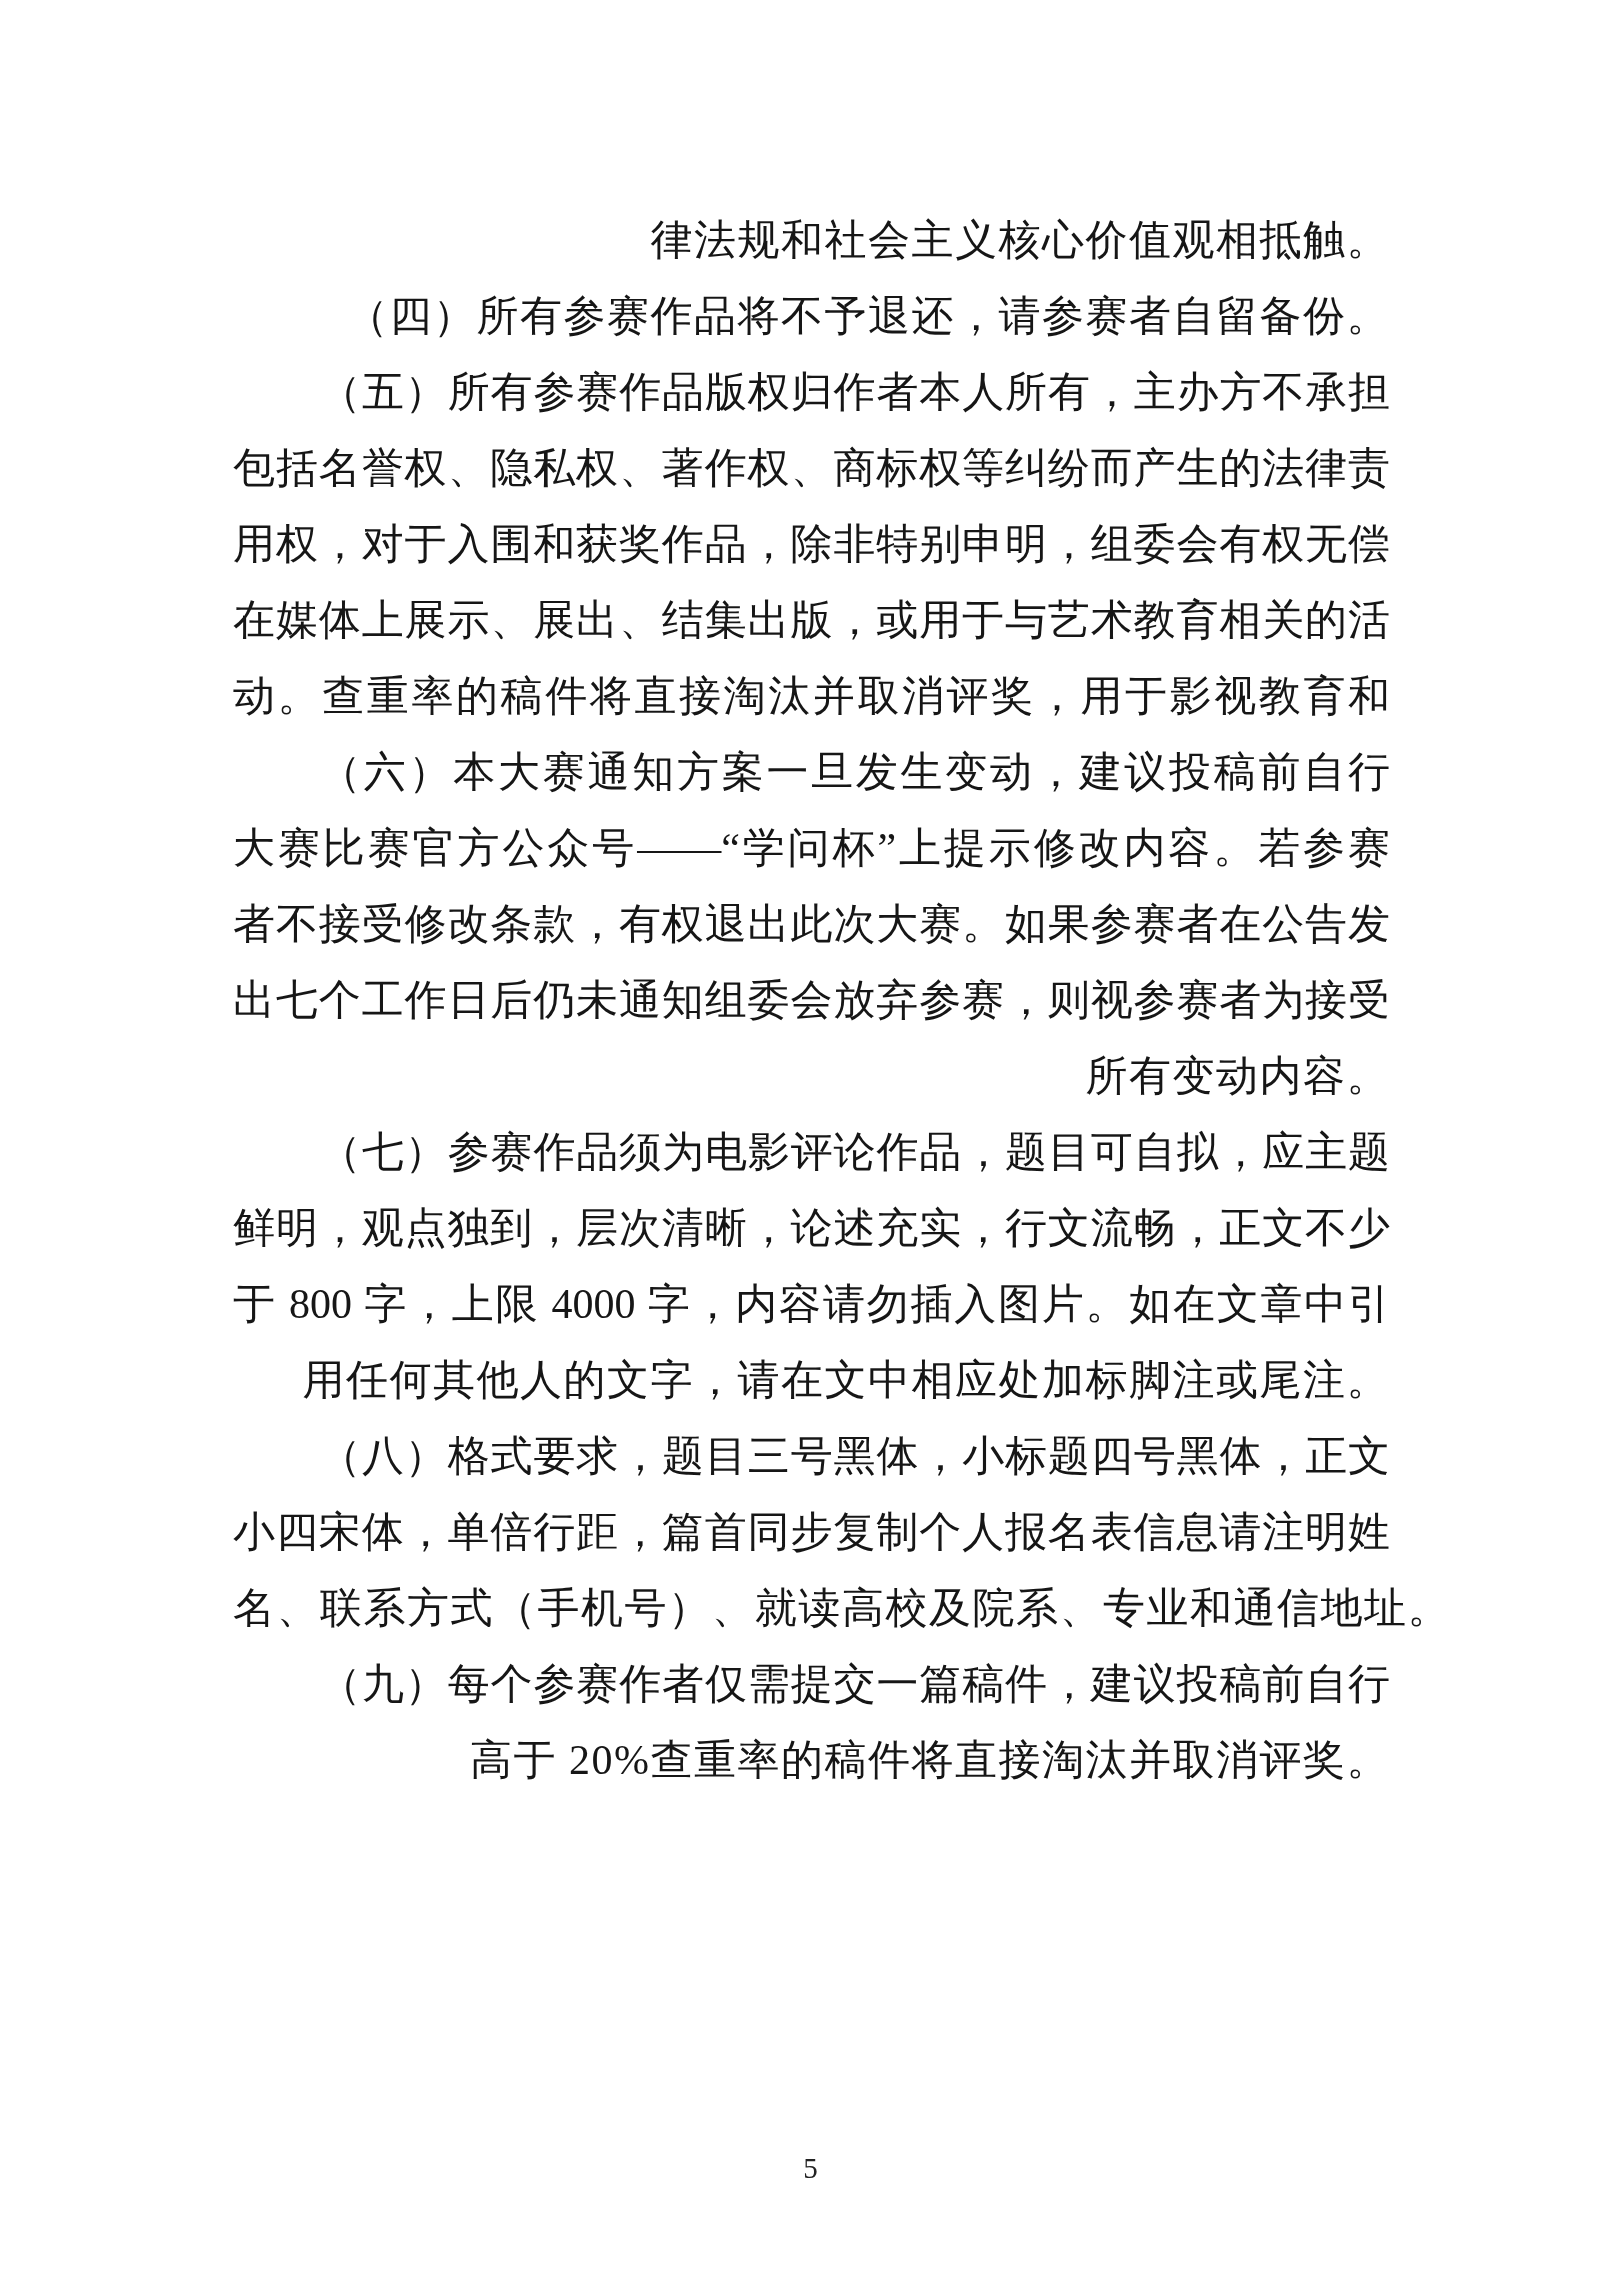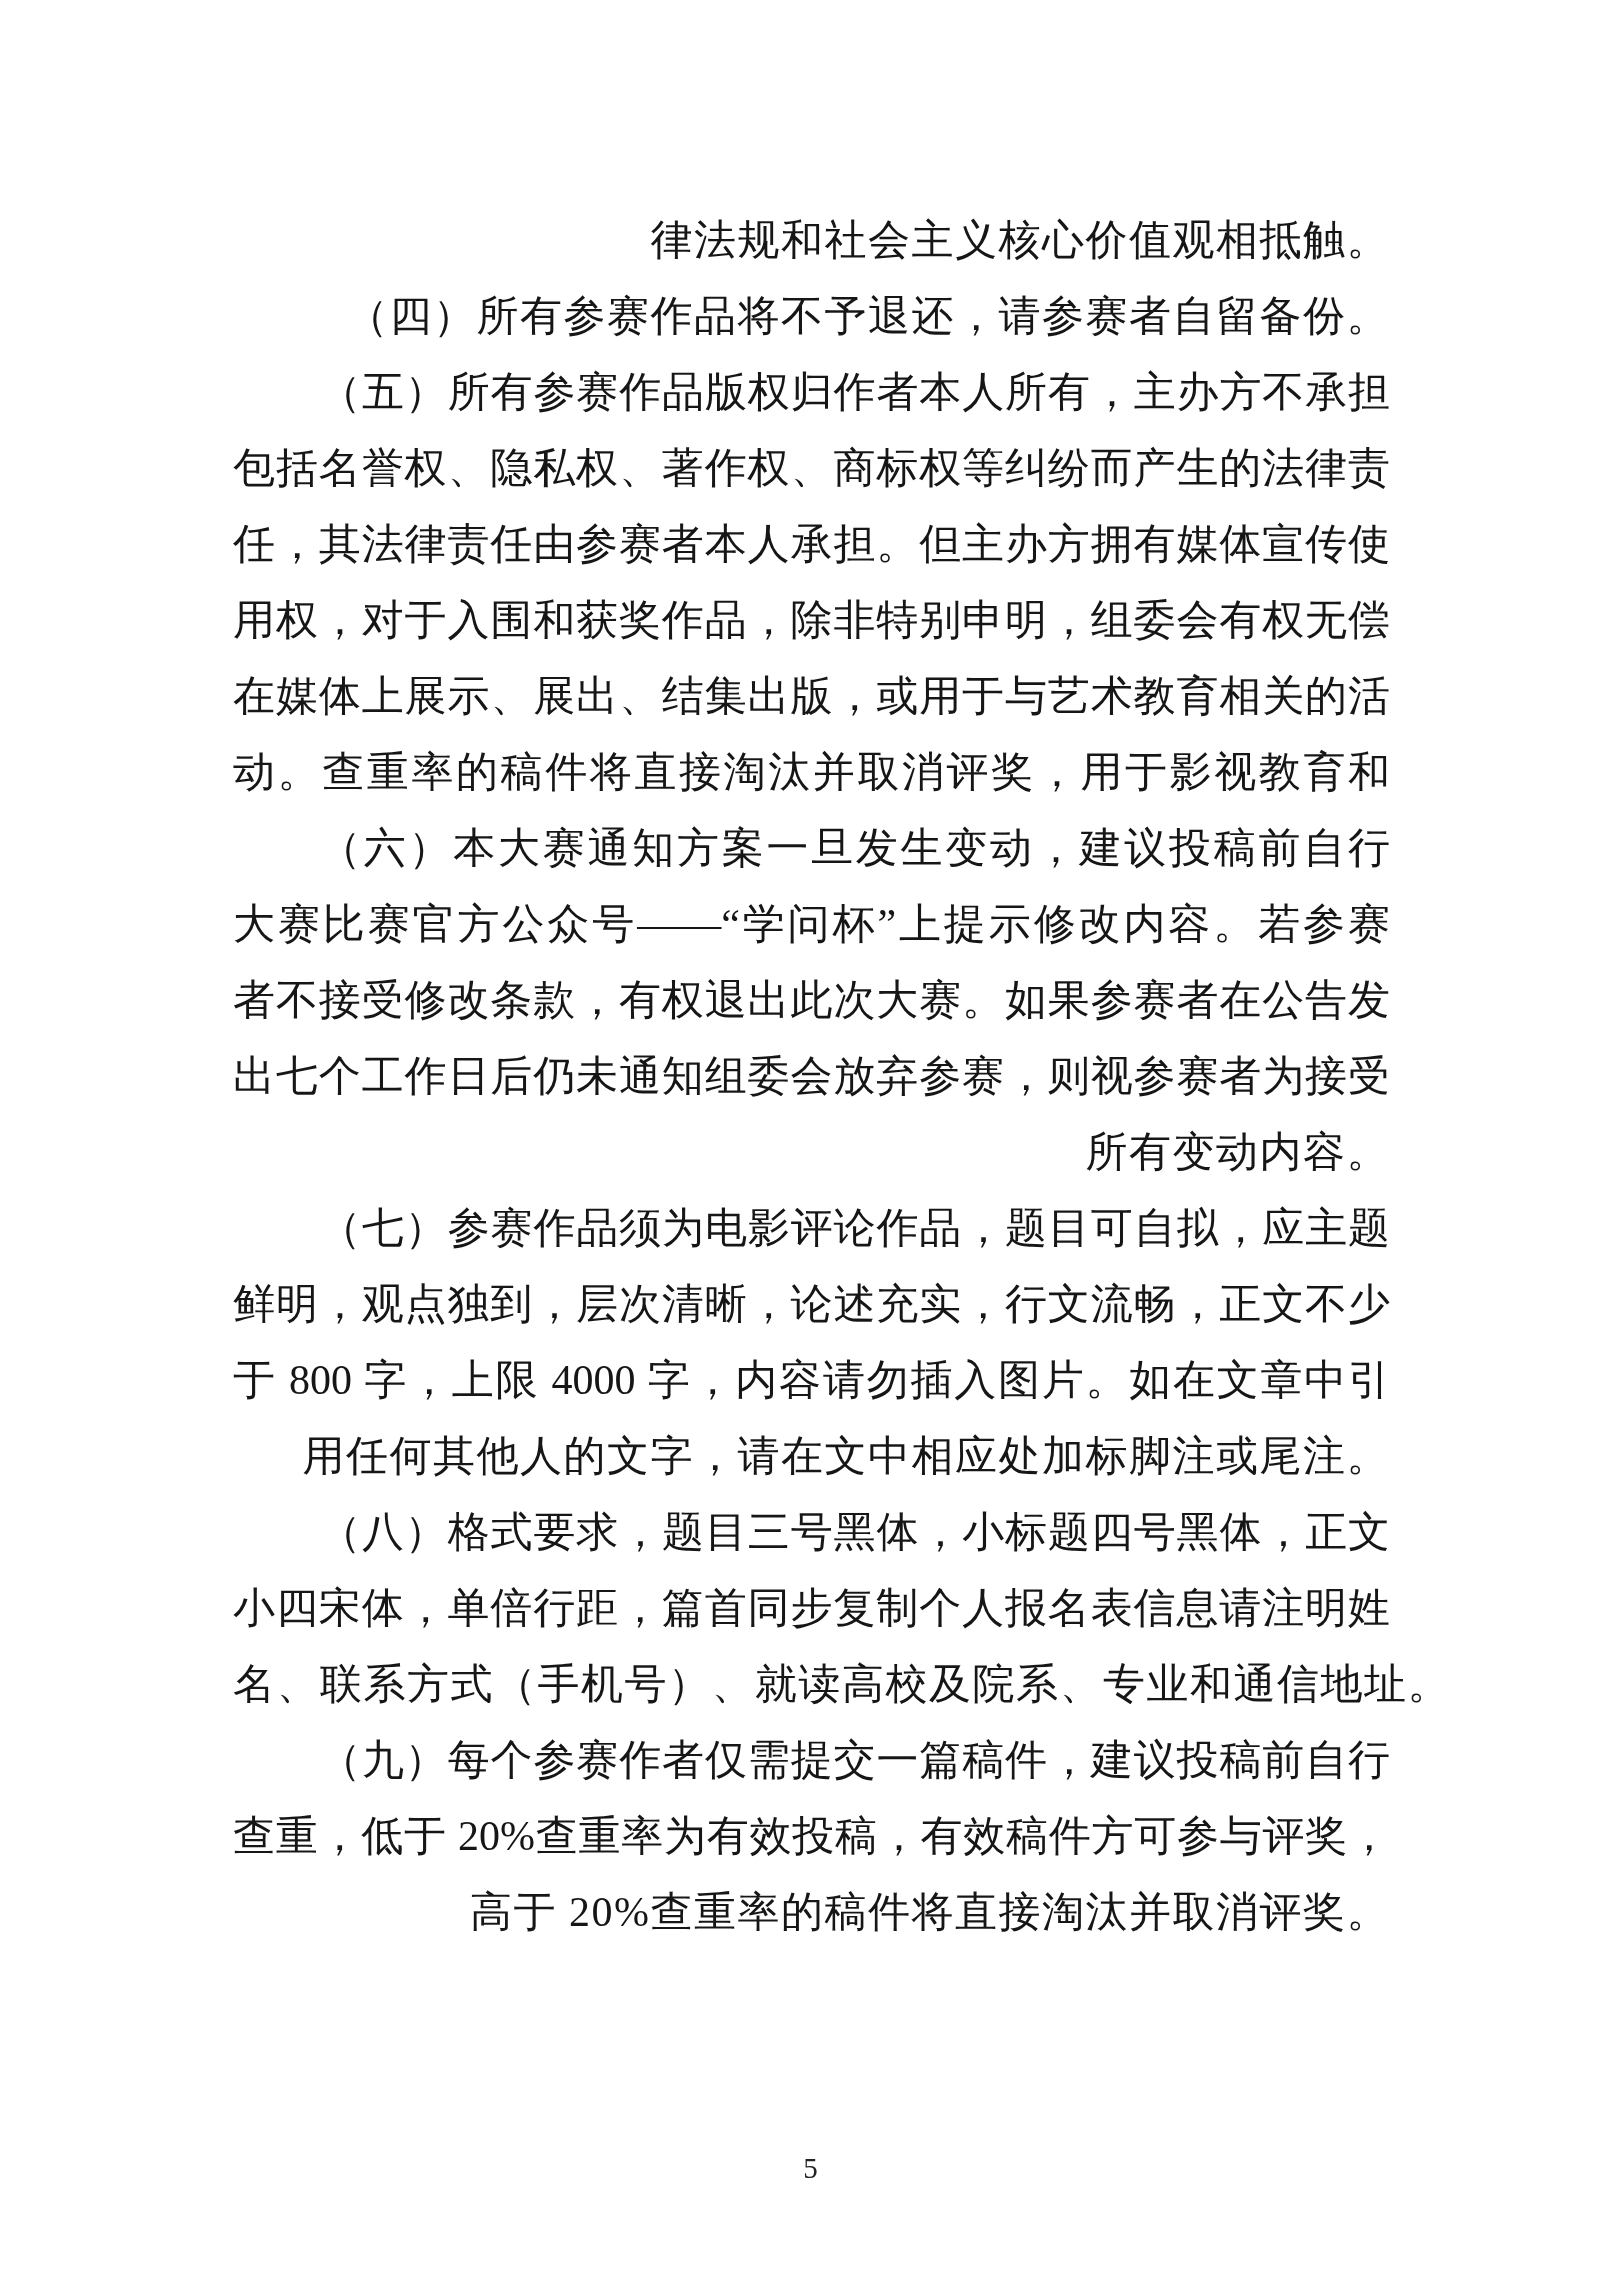--- a/index.html
+++ b/index.html
@@ -50,36 +50,34 @@
 </style>
 </head>
 <body>
 
 <div class="page">
   <div class="text-block">
     <div class="line">律法规和社会主义核心价值观相抵触。</div>
     <div class="line indent">（四）所有参赛作品将不予退还，请参赛者自留备份。</div>
     <div class="line indent j">（五）所有参赛作品版权归作者本人所有，主办方不承担</div>
     <div class="line j">包括名誉权、隐私权、著作权、商标权等纠纷而产生的法律责</div>
-    <div class="line j">任，其法律责任由参赛者本人承担。但主办方拥有媒体宣传使</div>
     <div class="line j">用权，对于入围和获奖作品，除非特别申明，组委会有权无偿</div>
     <div class="line j">在媒体上展示、展出、结集出版，或用于与艺术教育相关的活</div>
     <div class="line j">动。查重率的稿件将直接淘汰并取消评奖，用于影视教育和</div>
     <div class="line indent j">（六）本大赛通知方案一旦发生变动，建议投稿前自行</div>
     <div class="line j">大赛比赛官方公众号——“学问杯”上提示修改内容。若参赛</div>
     <div class="line j">者不接受修改条款，有权退出此次大赛。如果参赛者在公告发</div>
     <div class="line j">出七个工作日后仍未通知组委会放弃参赛，则视参赛者为接受</div>
     <div class="line">所有变动内容。</div>
     <div class="line indent j">（七）参赛作品须为电影评论作品，题目可自拟，应主题</div>
     <div class="line j">鲜明，观点独到，层次清晰，论述充实，行文流畅，正文不少</div>
     <div class="line j">于 800 字，上限 4000 字，内容请勿插入图片。如在文章中引</div>
     <div class="line">用任何其他人的文字，请在文中相应处加标脚注或尾注。</div>
     <div class="line indent j">（八）格式要求，题目三号黑体，小标题四号黑体，正文</div>
     <div class="line j">小四宋体，单倍行距，篇首同步复制个人报名表信息请注明姓</div>
     <div class="line">名、联系方式（手机号）、就读高校及院系、专业和通信地址。</div>
     <div class="line indent j">（九）每个参赛作者仅需提交一篇稿件，建议投稿前自行</div>
-    <div class="line j">查重，低于 20%查重率为有效投稿，有效稿件方可参与评奖，</div>
     <div class="line">高于 20%查重率的稿件将直接淘汰并取消评奖。</div>
   </div>
 
   <div class="page-number">5</div>
 </div>
 
 
 </body></html>

